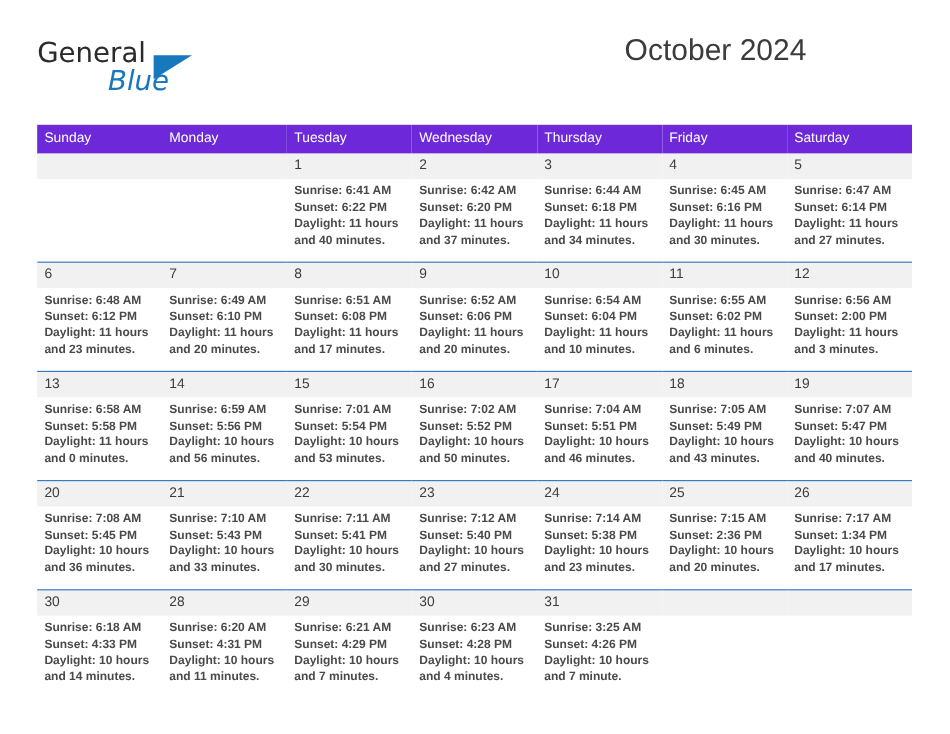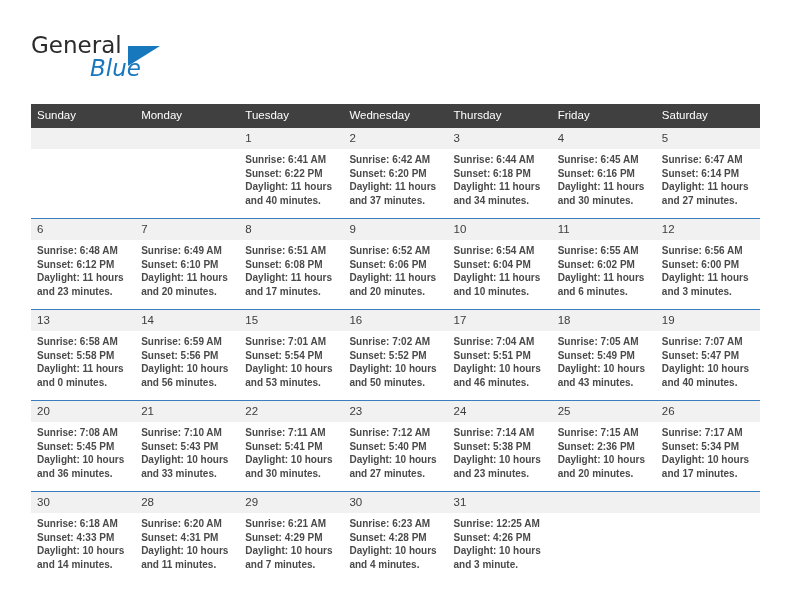--- a/index.html
+++ b/index.html
@@ -95,21 +95,21 @@
     width: 729px;
   }
   .cal-table {
     width: 729px;
     border-collapse: collapse;
     table-layout: fixed;
   }
   .cal-table col { width: 104.14px; }
 
   thead th {
-    background: #404040;
+    background: #6d28d9;
     color: #ffffff;
     font-size: 11.5px;
     font-weight: 400;
     text-align: left;
     padding: 5px 0 6px 6px;
     height: 13px;
     line-height: 13px;
     border: none;
   }
 
@@ -151,20 +151,21 @@
 
   <div class="top-bar">
 
     <div class="logo">
       <span class="logo-general">General</span>
       <span class="logo-tri"></span>
       <span class="logo-blue">Blue</span>
     </div>
 
     <div class="title-block">
+      <div class="cal-title">October 2024</div>
     </div>
 
   </div>
 
   <div class="calendar">
     <table class="cal-table">
       <colgroup>
         <col>
           <col>
           <col>
@@ -302,21 +303,21 @@
                 <div>Sunrise: 6:55 AM</div>
                 <div>Sunset: 6:02 PM</div>
                 <div>Daylight: 11 hours</div>
                 <div>and 6 minutes.</div>
               </div>
             </td>
             <td class="daycell">
               <div class="daynum">12</div>
               <div class="dayinfo">
                 <div>Sunrise: 6:56 AM</div>
-                <div>Sunset: 6:00 PM</div>
+                <div>Sunset: 2:00 PM</div>
                 <div>Daylight: 11 hours</div>
                 <div>and 3 minutes.</div>
               </div>
             </td>
           </tr>
           <tr class="wk-sep">
             <td class="daycell">
               <div class="daynum">13</div>
               <div class="dayinfo">
                 <div>Sunrise: 6:58 AM</div>
@@ -432,21 +433,21 @@
                 <div>Sunrise: 7:15 AM</div>
                 <div>Sunset: 2:36 PM</div>
                 <div>Daylight: 10 hours</div>
                 <div>and 20 minutes.</div>
               </div>
             </td>
             <td class="daycell">
               <div class="daynum">26</div>
               <div class="dayinfo">
                 <div>Sunrise: 7:17 AM</div>
-                <div>Sunset: 5:34 PM</div>
+                <div>Sunset: 1:34 PM</div>
                 <div>Daylight: 10 hours</div>
                 <div>and 17 minutes.</div>
               </div>
             </td>
           </tr>
           <tr class="wk-sep">
             <td class="daycell">
               <div class="daynum">30</div>
               <div class="dayinfo">
                 <div>Sunrise: 6:18 AM</div>
@@ -478,24 +479,24 @@
               <div class="dayinfo">
                 <div>Sunrise: 6:23 AM</div>
                 <div>Sunset: 4:28 PM</div>
                 <div>Daylight: 10 hours</div>
                 <div>and 4 minutes.</div>
               </div>
             </td>
             <td class="daycell">
               <div class="daynum">31</div>
               <div class="dayinfo">
-                <div>Sunrise: 12:25 AM</div>
+                <div>Sunrise: 3:25 AM</div>
                 <div>Sunset: 4:26 PM</div>
                 <div>Daylight: 10 hours</div>
-                <div>and 3 minute.</div>
+                <div>and 7 minute.</div>
               </div>
             </td>
             <td class="daycell">
               <div class="daynum empty"></div>
               <div class="dayinfo empty">
                 <div></div>
                 <div></div>
                 <div></div>
                 <div></div>
               </div>

